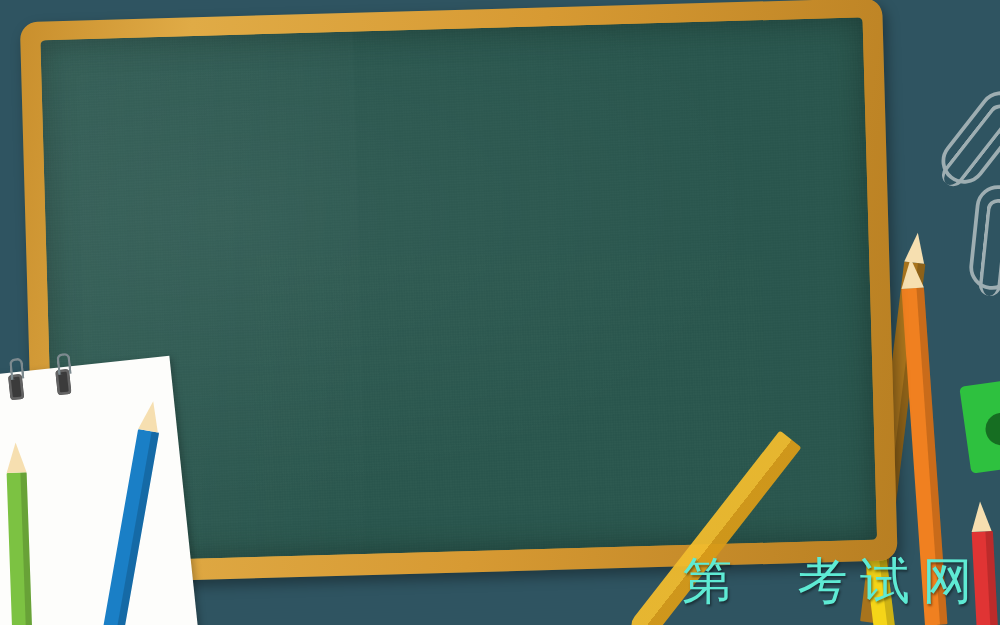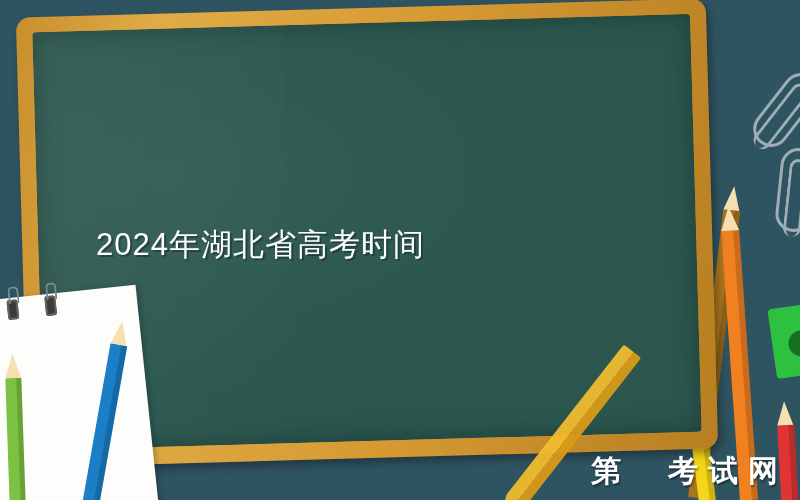--- a/index.html
+++ b/index.html
@@ -199,23 +199,23 @@
     z-index: 40;
   }
   .headline .l1 { display: block; }
   .headline .l2 { display: block; }
 
   
   .watermark {
     position: absolute;
     right: 12px;
     bottom: 8px;
-    color: #ffffff;
-    font-size: 30px;
-    font-weight: 700;
+    color: #5eead4;
+    font-size: 40px;
+    font-weight: 400;
     letter-spacing: 10px;
     text-shadow: 1px 2px 2px rgba(0,0,0,0.45);
     z-index: 60;
     white-space: pre;
   }
 </style>
 </head>
 <body>
 
 <div id="stage">
@@ -253,21 +253,20 @@
 
     <div class="hole"></div>
   </div>
 
   <div class="board-wrap">
     <div class="board-frame"></div>
     <div class="board-face"></div>
   </div>
 
   <div class="headline">
-    <span class="l1">2024年湖北省高考时间</span>
     
   </div>
 
   <div class="notepad">
 
     <div class="spiral" style="left:60px;"></div>
     <div class="spiral" style="left:98px;"></div>
   </div>
 
   <div class="pencil" style="left:10px; top:378px; width:16px; height:135px; transform:rotate(-2deg);">

